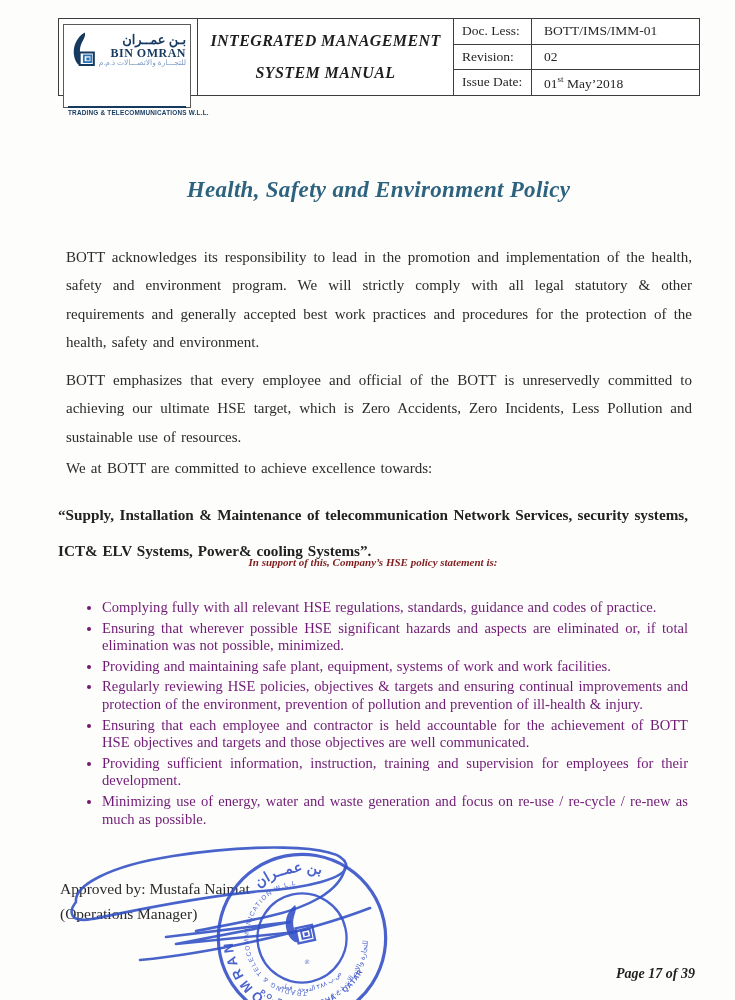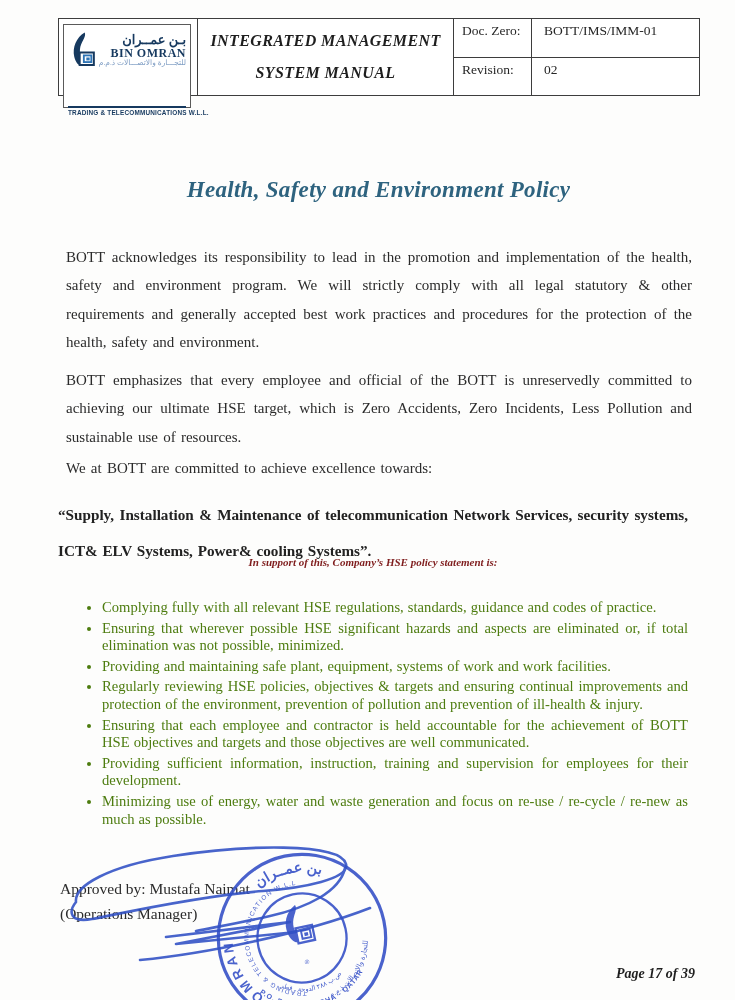--- a/index.html
+++ b/index.html
@@ -62,21 +62,21 @@
   .support{
     position:absolute;left:63px;top:556px;width:620px;margin:0;
     font-size:11px;font-weight:bold;font-style:italic;color:#7f1d1d;text-align:center;
   }
   .bullets{
     position:absolute;left:60px;top:599px;width:628px;margin:0;padding:0 0 0 42px;
     box-sizing:border-box;
   }
   .bullets li{
     font-size:14.6px;line-height:17.6px;margin-bottom:3px;
-    text-align:justify;word-spacing:.5px;color:#4d7c0f;
+    text-align:justify;word-spacing:.5px;color:#701a75;
   }
   
   .approval{position:absolute;left:60px;top:876px;font-size:15.5px;line-height:25px;color:#2b2b2b;}
   .signature-svg{position:absolute;left:48px;top:840px;width:330px;height:125px;pointer-events:none;}
   .stamp-svg{position:absolute;left:213px;top:849px;width:178px;height:178px;opacity:.92;}
   .page-num{
     position:absolute;top:966px;right:40px;
     font-size:14px;font-weight:bold;font-style:italic;color:#1f1f1f;
   }
   .stamp-text{font-family:"Liberation Sans",sans-serif;fill:#3b55c9;}
@@ -106,26 +106,30 @@
       </div>
     </div>
 
     <div class="title-cell">
       <div>INTEGRATED MANAGEMENT</div>
       <div>SYSTEM MANUAL</div>
     </div>
 
     <div class="doc-table">
       <div class="doc-row">
-        <div class="doc-label">Doc. Zero:</div>
+        <div class="doc-label">Doc. Less:</div>
         <div class="doc-value">BOTT/IMS/IMM-01</div>
       </div>
       <div class="doc-row">
         <div class="doc-label">Revision:</div>
         <div class="doc-value">02</div>
+      </div>
+      <div class="doc-row">
+        <div class="doc-label">Issue Date:</div>
+        <div class="doc-value"><span>01</span><sup>st</sup><span> May’2018</span></div>
       </div>
     </div>
   </div>
 
   <h1 class="doc-title">Health, Safety and Environment Policy</h1>
 
   <p class="para p1">BOTT acknowledges its responsibility to lead in the promotion and implementation of the health, safety and environment program. We will strictly comply with all legal statutory &amp; other requirements and generally accepted best work practices and procedures for the protection of the health, safety and environment.</p>
   <p class="para p2">BOTT emphasizes that every employee and official of the BOTT is unreservedly committed to achieving our ultimate HSE target, which is Zero Accidents, Zero Incidents, Less Pollution and sustainable use of resources.</p>
   <p class="para commitment">We at BOTT are committed to achieve excellence towards:</p>
 

